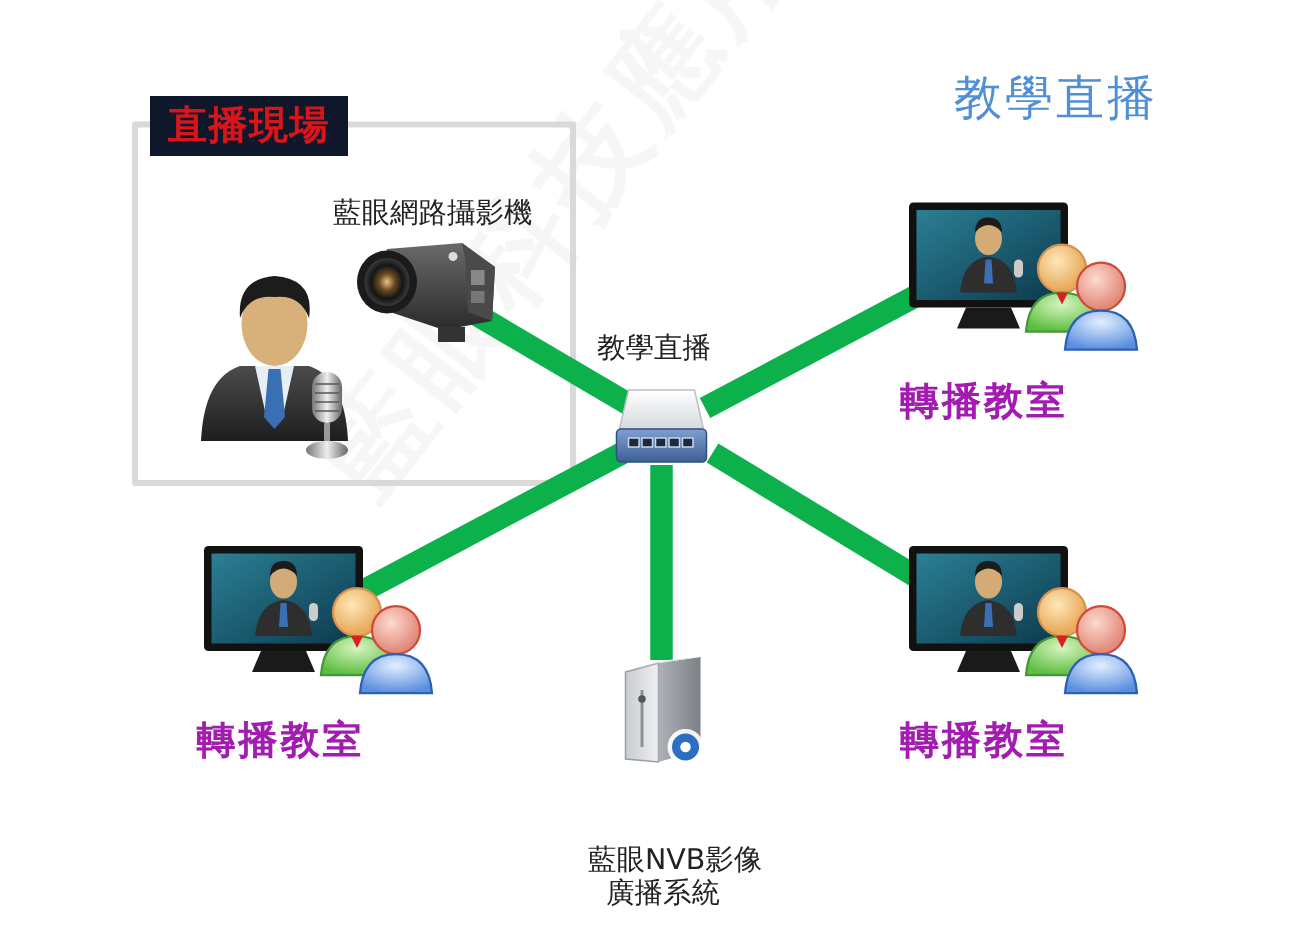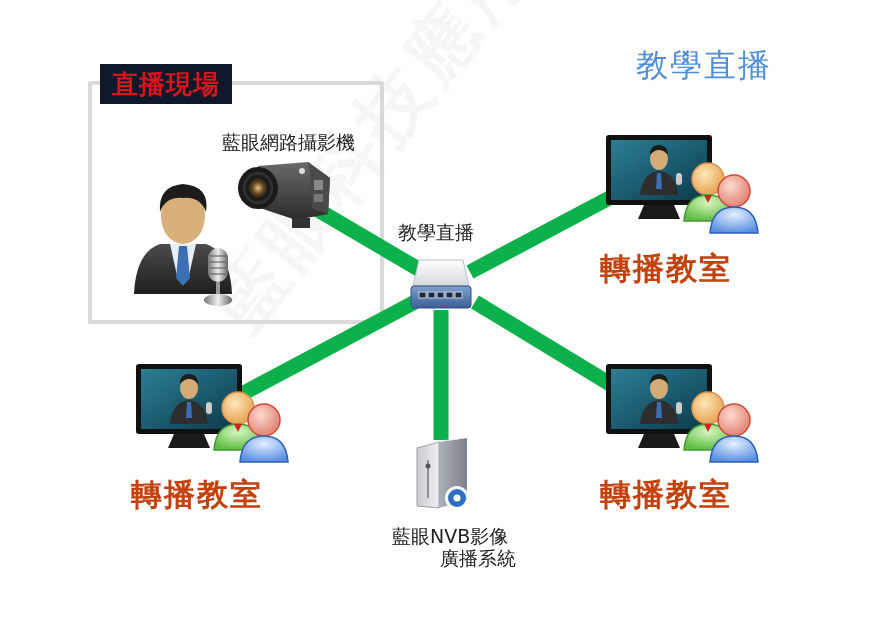--- a/index.html
+++ b/index.html
@@ -3,24 +3,24 @@
 <meta charset="utf-8">
 <style>
   html,body{margin:0;padding:0;background:#fff;}
   body{width:877px;height:620px;position:relative;overflow:hidden;font-family:"DejaVu Sans","Liberation Sans",sans-serif;}
   .abs{position:absolute;}
   #links{position:absolute;left:0;top:0;}
   .live-box{position:absolute;left:88px;top:81px;width:296px;height:243px;border:4px solid #d9d9d9;border-radius:2px;box-sizing:border-box;}
   .live-title{position:absolute;left:100px;top:64px;padding:0 12px;background:#0f172a;color:#d9141b;font-size:26px;font-weight:bold;letter-spacing:1px;line-height:40px;}
   .main-title{position:absolute;left:636px;top:44px;color:#4f8fd6;font-size:32px;font-weight:normal;letter-spacing:2px;line-height:42px;}
   .lbl-small{position:absolute;font-size:19px;color:#222;line-height:20px;white-space:nowrap;}
-  .lbl-room{position:absolute;font-size:31px;font-weight:bold;color:#c2410c;letter-spacing:2px;line-height:32px;white-space:nowrap;}
+  .lbl-room{position:absolute;font-size:26px;font-weight:bold;color:#a21caf;letter-spacing:2px;line-height:32px;white-space:nowrap;}
   .watermark{position:absolute;left:190px;top:290px;transform:rotate(-52deg);transform-origin:left top;font-size:72px;font-weight:bold;color:rgba(0,0,0,0.035);letter-spacing:6px;white-space:nowrap;}
   .icon{position:absolute;}
-  .nvb-label{text-align:center;}
+  .nvb-label{text-align:center;margin-top:37px;}
 </style>
 </head>
 <body>
 
 <div class="watermark">藍眼科技應用教學</div>
 
 <div class="live-box"></div>
 <div class="live-title">直播現場</div>
 
 <div class="main-title">教學直播</div>
@@ -127,21 +127,21 @@
   <polygon points="26,6 54,2 54,64 26,72" fill="url(#srvSide)"></polygon>
   <polygon points="4,12 26,6 54,2 32,4" fill="#e3e5e8"></polygon>
   <line x1="15" y1="24" x2="15" y2="62" stroke="#8d9197" stroke-width="2"></line>
   <circle cx="15" cy="30" r="2.5" fill="#555"></circle>
   <circle cx="44" cy="62" r="12" fill="#fff" opacity="0.9"></circle>
   <circle cx="44" cy="62" r="9" fill="#2a6fc4"></circle>
   <circle cx="44" cy="62" r="3.5" fill="#fff"></circle>
 </svg>
 
 <div class="lbl-small nvb-label" style="left:392px;top:526px;width:116px;">藍眼NVB影像</div>
-<div class="lbl-small nvb-label" style="left:400px;top:548px;width:116px;text-align:right;">廣播系統</div>
+<div class="lbl-small nvb-label" style="left:384px;top:548px;width:116px;">廣播系統</div>
 
 <div class="abs" style="left:604px;top:133px;">
   <svg width="156" height="104" viewBox="0 0 156 104">
     <defs>
       <linearGradient id="scr1" x1="0" y1="0" x2="1" y2="1">
         <stop offset="0" stop-color="#2b7f94"></stop>
           <stop offset="1" stop-color="#0c3a4e"></stop>
       </linearGradient>
       <radialGradient id="hA" cx="0.4" cy="0.35" r="0.6">
           <stop offset="0" stop-color="#fde7b8"></stop>

